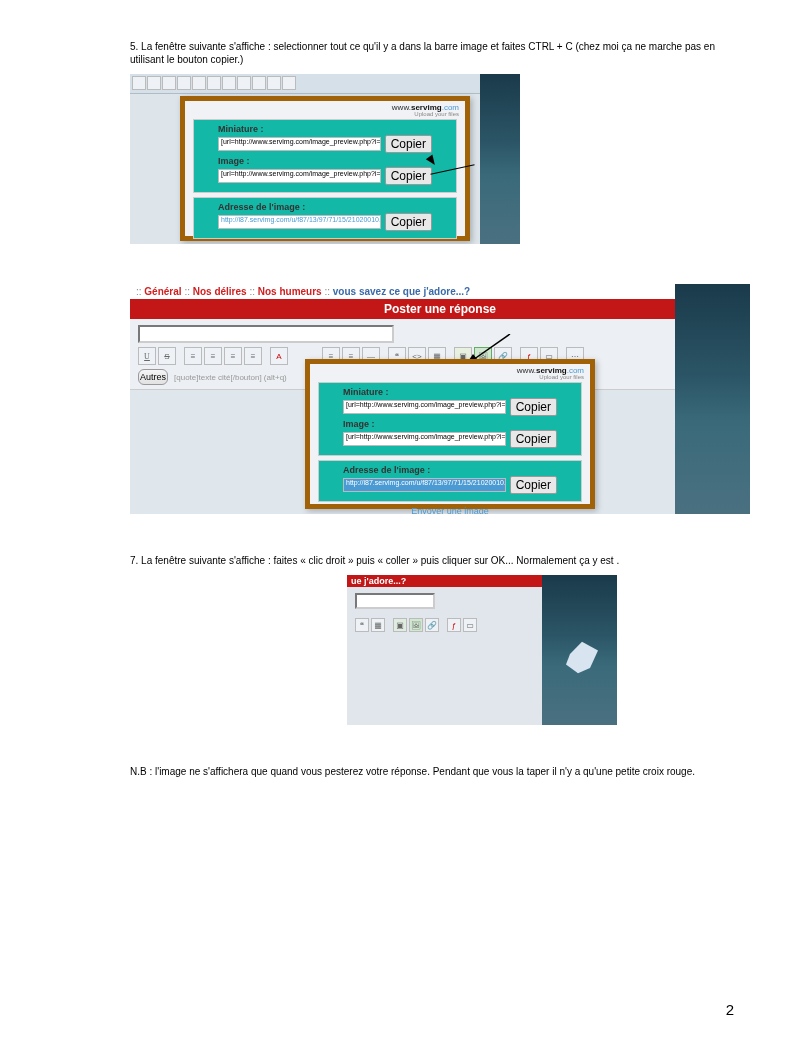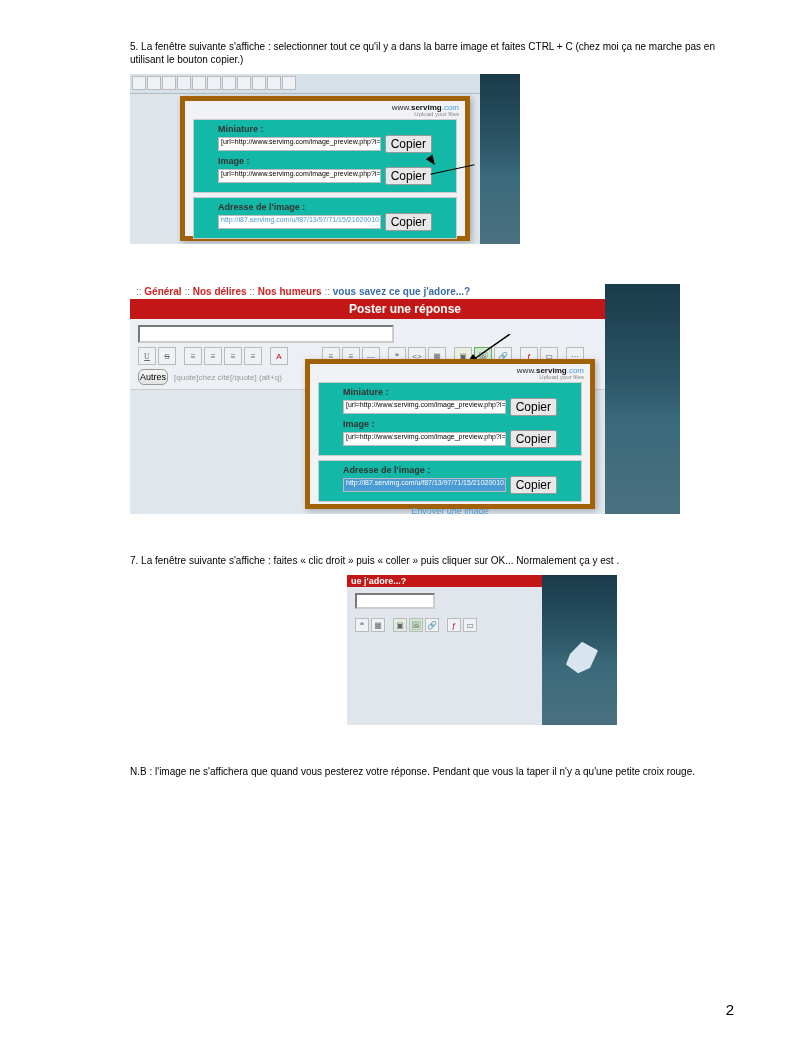--- a/index.html
+++ b/index.html
@@ -98,21 +98,21 @@
     position:absolute; width:0;height:0;
     border-left:4px solid transparent;border-right:4px solid transparent;
     border-top:10px solid #000; transform:rotate(-35deg);
   }
   .cursor-line {
     position:absolute; width:40px; height:1px; background:#000;
   }
   
   
   .fig2 {
-    width: 550px; height: 230px;
+    width: 620px; height: 230px;
     background: #dfe6ec;
     position: relative;
     overflow:hidden;
   }
   .breadcrumb {
     font-size: 10px;
     background:#fff;
     padding:2px 6px;
     color:#c00;
   }
@@ -248,21 +248,21 @@
           <div class="tb-btn" style="background:#d0e8d0;border-color:#6a6">🖼</div>
           <div class="tb-btn">🔗</div>
           <div style="width:4px"></div>
           <div class="tb-btn" style="color:#c00">ƒ</div>
           <div class="tb-btn">▭</div>
           <div style="width:4px"></div>
           <div class="tb-btn">⋯</div>
         </div>
         <div style="display:flex;align-items:center;gap:2px;margin-top:2px;">
           <div class="autres-btn">Autres</div>
-          <span class="ghost-text">[quote]chez cité[/quote] (alt+q)</span>
+          <span class="ghost-text">[quote]texte cité[/bouton] (alt+q)</span>
         </div>
       </div>
       <div class="right-photo"></div>
 
       <div class="arrow-draw">
         <svg width="50" height="40">
             <line x1="45" y1="0" x2="5" y2="28" stroke="#000" stroke-width="1.5"></line>
             <polygon points="0,32 12,25 8,20" fill="#000"></polygon>
           </svg>
       </div>

